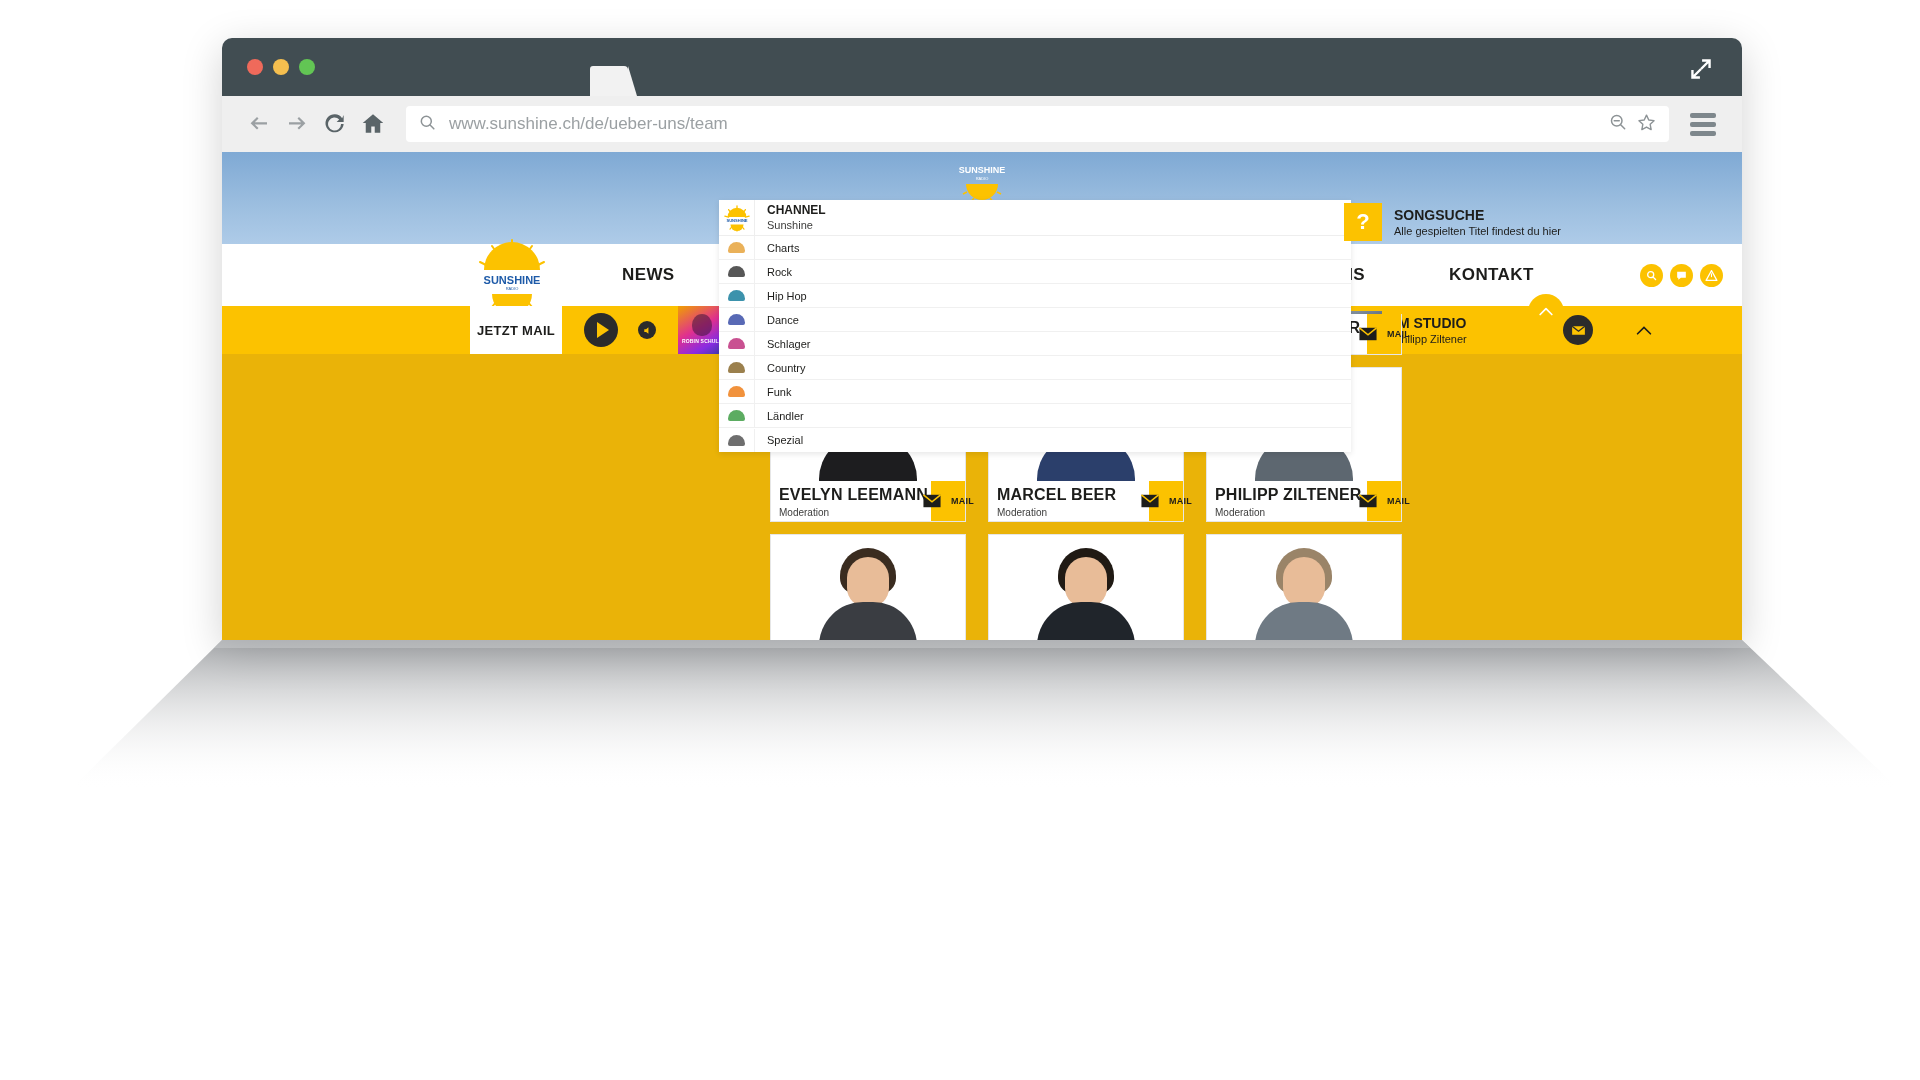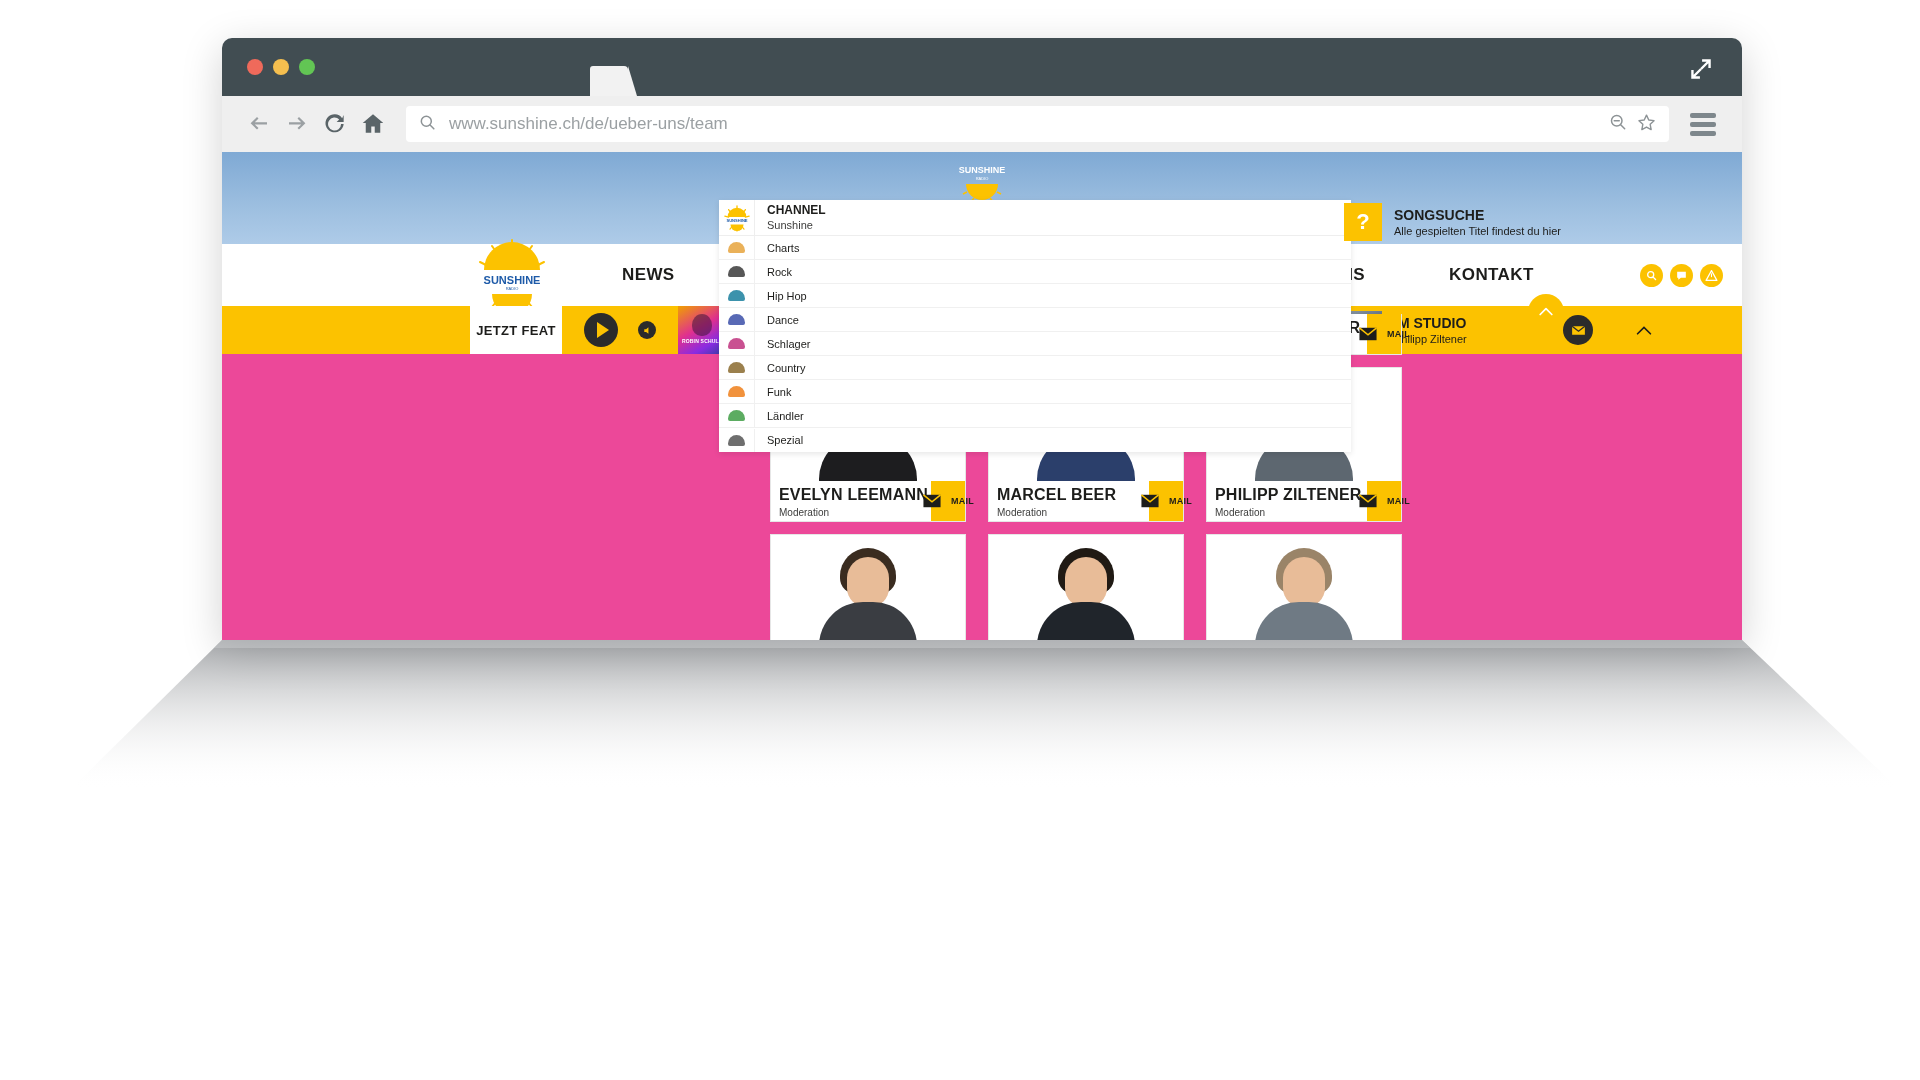--- a/index.html
+++ b/index.html
@@ -94,21 +94,21 @@
     border-radius: 4px;
     display: flex; align-items: center;
     padding: 0 12px;
   }
   #url-text { font-size: 17px; color: #9ba0a3; flex: 1; margin-left: 12px; }
   .url-right { display:flex; align-items:center; gap: 8px; }
   #hamburger { margin-right: 26px; display:flex; flex-direction:column; gap:4px; }
   #hamburger i { display:block; width: 26px; height: 5px; background:#7e878c; border-radius: 2px;}
 
   
-  #page { position: absolute; top: 114px; left:0; right:0; bottom:0; background:#ec4899; }
+  #page { position: absolute; top: 114px; left:0; right:0; bottom:0; background:#eab308; }
 
   #hero {
     height: 92px;
     background: linear-gradient(#7fa9d4, #9dbfe0 60%, #aecbe8);
     position: relative;
   }
   #hero-logo {
     position: absolute; left: 50%; top: 8px; transform: translateX(-50%);
     width: 56px; height: 48px; text-align:center;
   }
@@ -432,21 +432,21 @@
           <svg viewBox="0 0 24 24" width="13" height="13">
               <path d="M12 3l10 18H2z" fill="none" stroke="#fff" stroke-width="2.2" stroke-linejoin="round"></path>
               <path d="M12 9v5" stroke="#fff" stroke-width="2" stroke-linecap="round"></path>
             </svg>
         </span>
       </div>
     </div>
 
     <div id="player-bar">
       <div id="jetzt-live">
-        <span>JETZT FEAT</span>
+        <span>JETZT MAIL</span>
       </div>
       <div id="play-btn"></div>
       <div id="volume-btn">
         <svg viewBox="0 0 24 24" width="11" height="11">
             <path d="M5 9h4l5-4v14l-5-4H5z" fill="#fcc200"></path>
           </svg>
       </div>
       <div id="cover-art">
         <b>ROBIN SCHULZ</b>
       </div>

